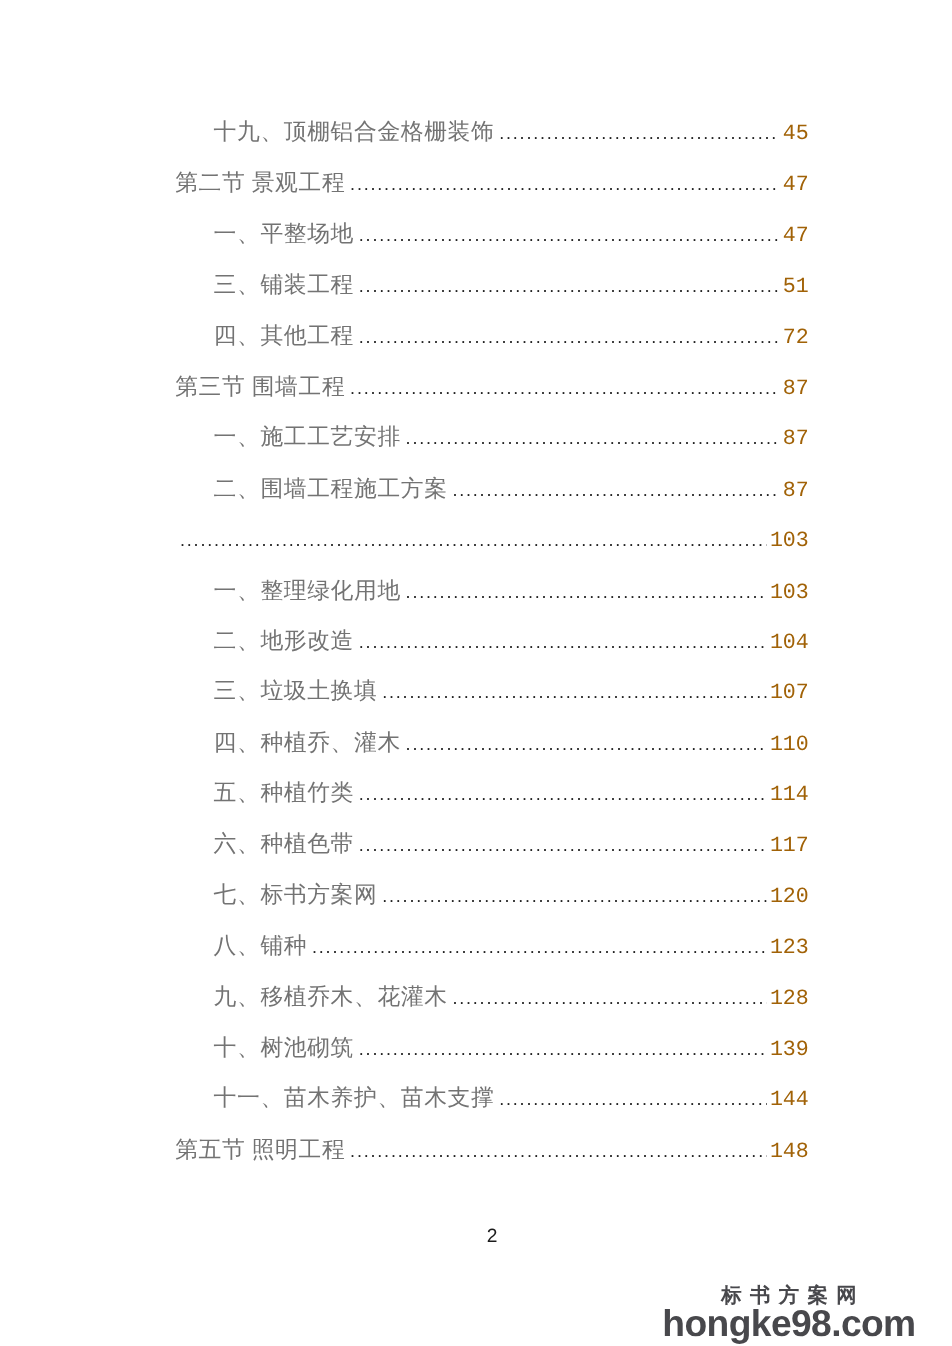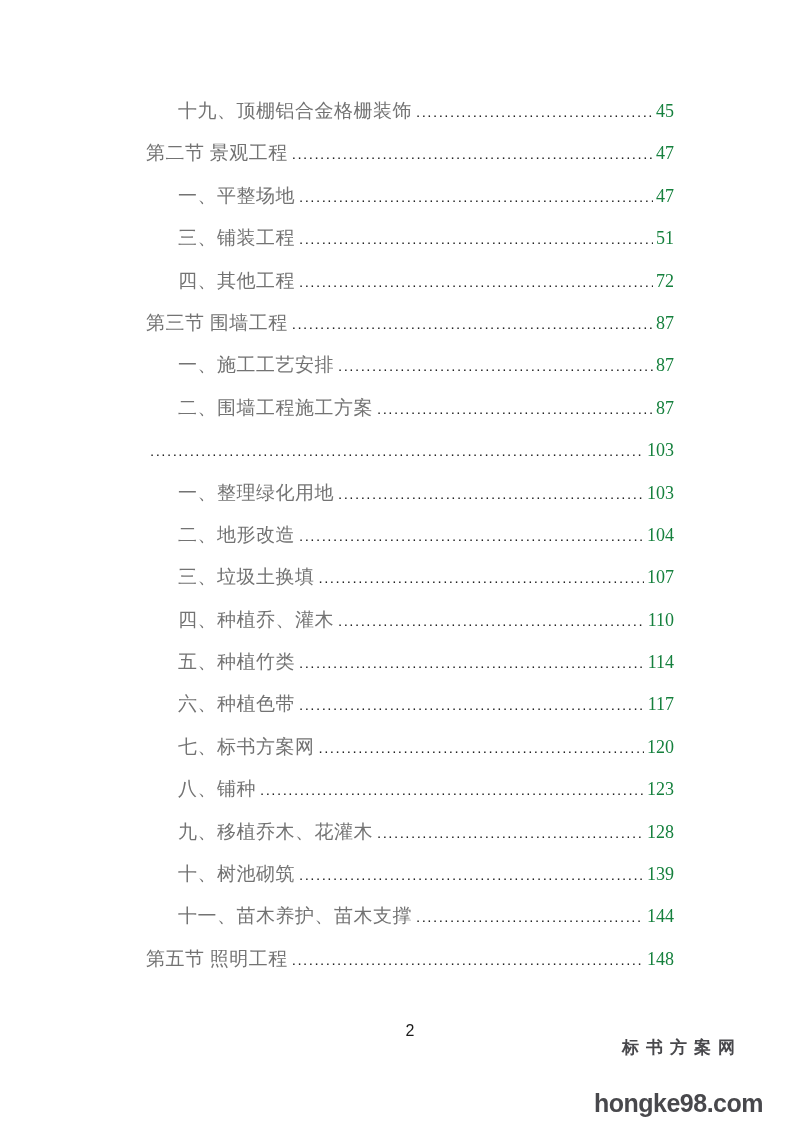--- a/index.html
+++ b/index.html
@@ -41,23 +41,23 @@
     color:#222222;
   }
   .leader::after {
     content:"..........................................................................................................................................................................";
     font-family:"Liberation Sans","DejaVu Sans",sans-serif;
     font-size:15px;
     letter-spacing:1.5px;
   }
   .page-num {
     white-space:nowrap;
-    font-family:Liberation Serif, serif;
+    font-family:Liberation Mono, monospace;
     font-size:18px;
-    color:#15803d;
+    color:#a16207;
   }
   .footer {
     position:absolute;
     left:146px;
     right:119px;
     top:1022px;
     text-align:center;
     font-family:"Liberation Sans","DejaVu Sans",sans-serif;
     font-size:16px;
     color:#1b1b1b;
@@ -71,25 +71,24 @@
     font-family:"Liberation Sans","DejaVu Sans",sans-serif;
   }
   .wm-name {
     font-size:17px;
     font-weight:bold;
     letter-spacing:7px;
     margin-right:-7px; 
     line-height:20px;
   }
   .wm-url {
-    font-size:25px;
+    font-size:31px;
     font-weight:bold;
     letter-spacing:-0.5px;
     line-height:26px;
-    margin-top:32px;
   }
 </style>
 </head>
 <body>
 
 <div class="page">
 
   <div class="toc" id="toc">
   <div class="toc-line level-2">
     <span class="toc-title">十九、顶棚铝合金格栅装饰</span>

